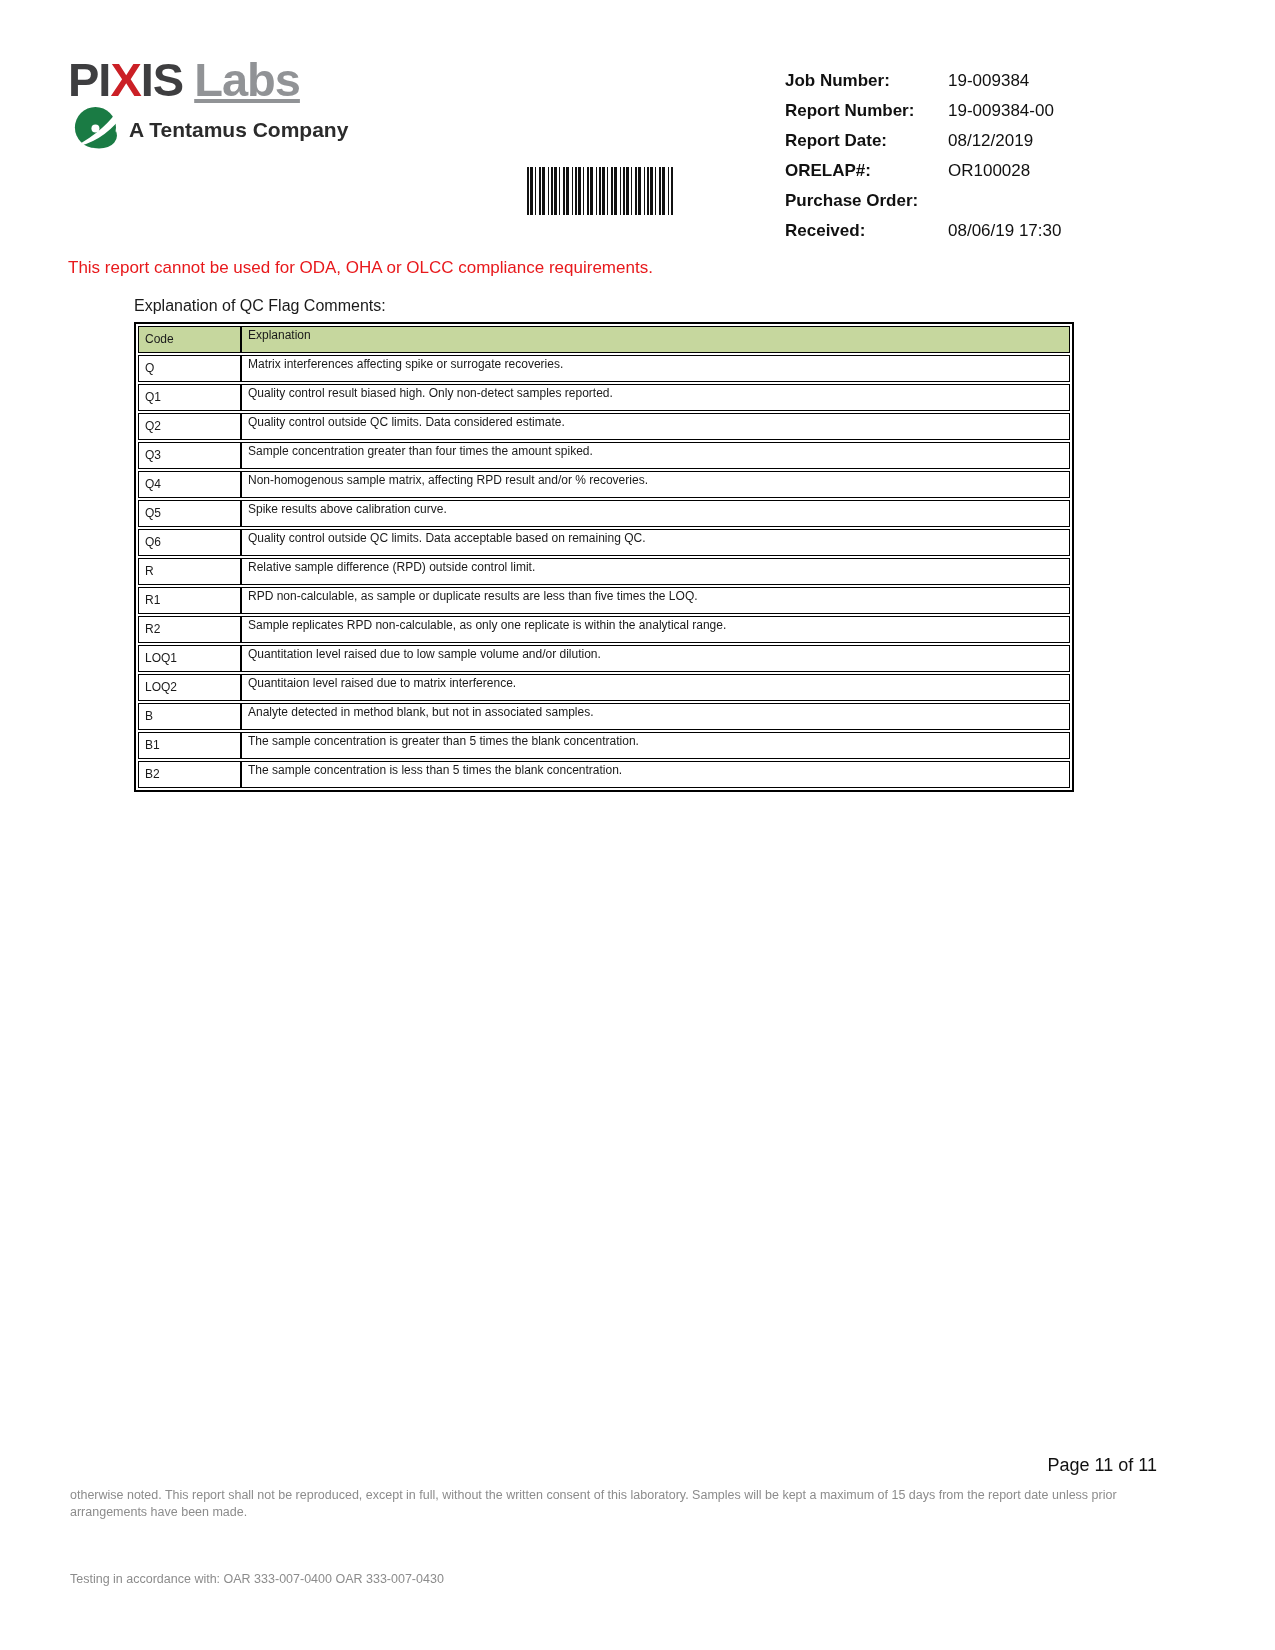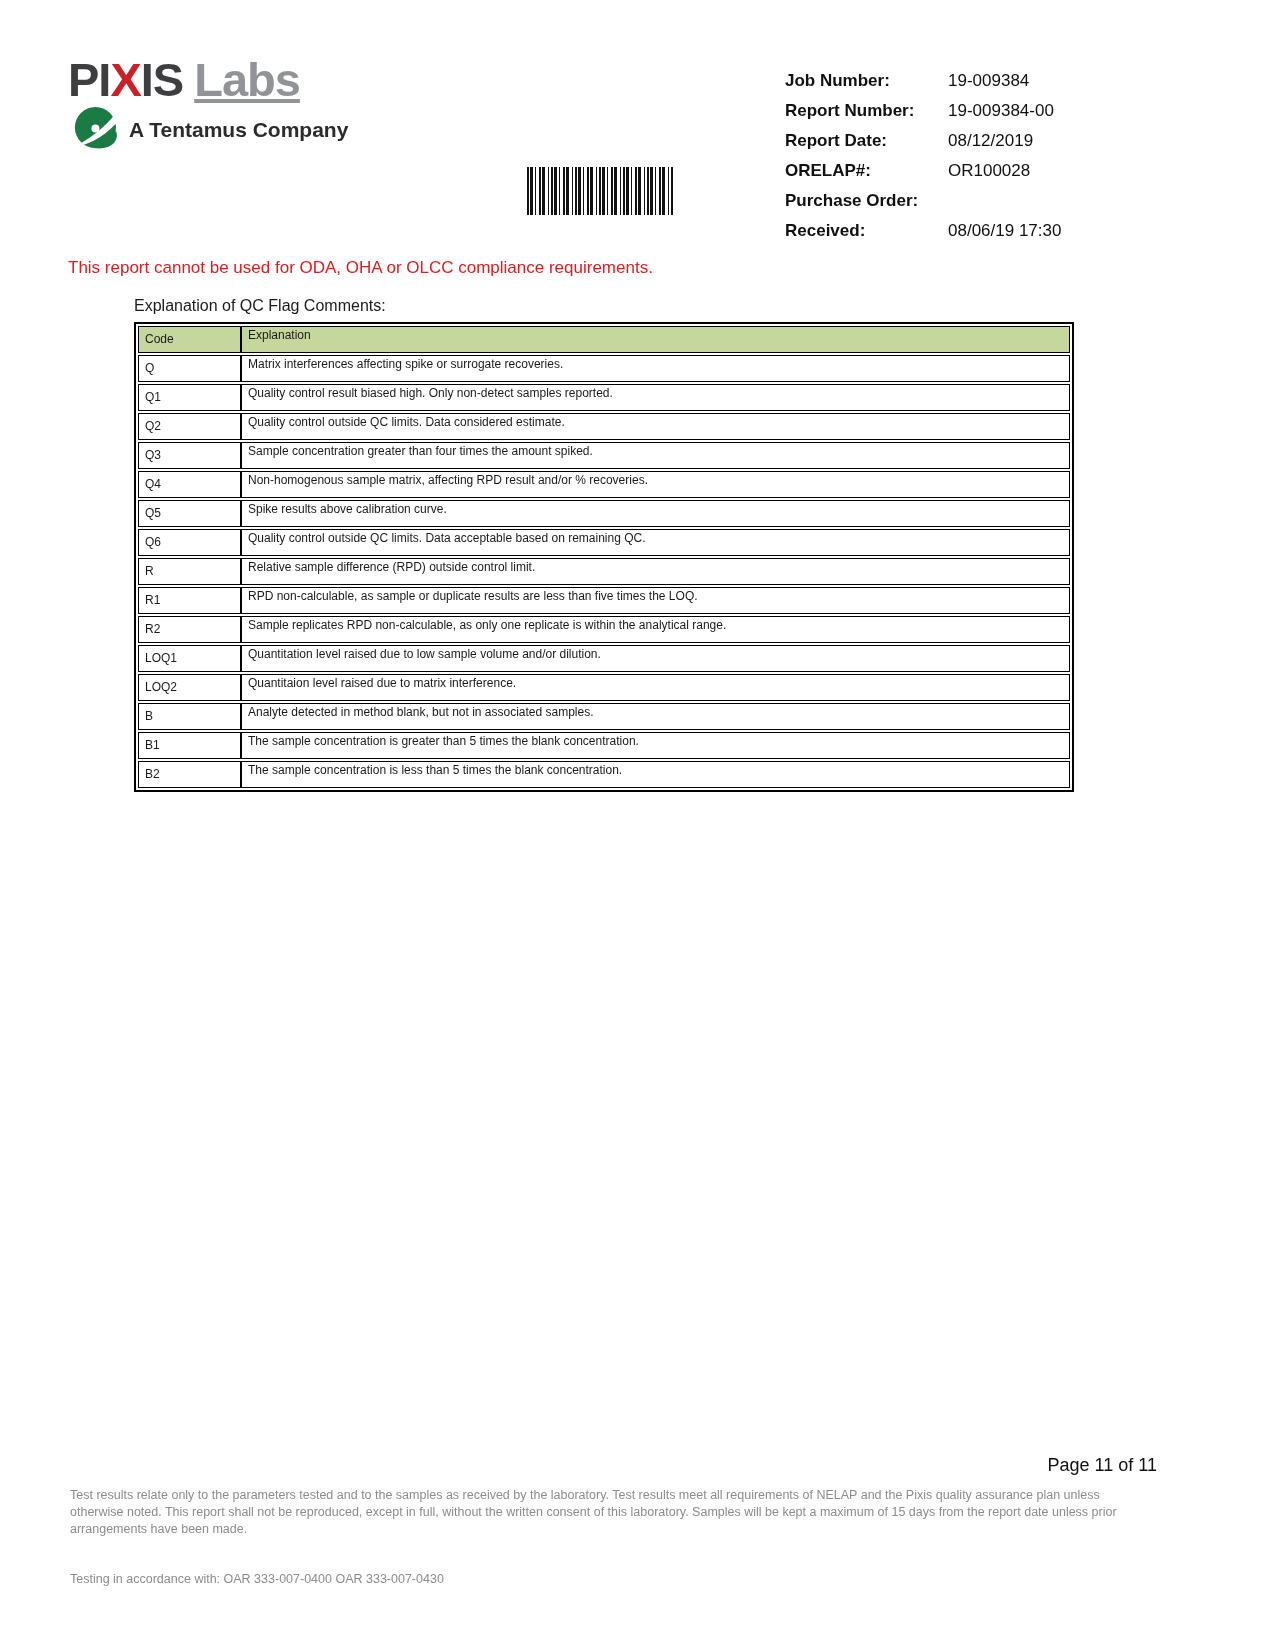--- a/index.html
+++ b/index.html
@@ -180,19 +180,18 @@
           <div class="qc-row">
     <div class="qc-cell-code">B2</div>
     <div class="qc-cell-exp">The sample concentration is less than 5 times the blank concentration.</div>
   </div>
         </div>
     </div>
   </div>
 
   <div class="page-number">Page 11 of 11</div>
   <div class="footer-disclaimer">
-      <div>Test results relate only to the parameters tested and to the samples as received by the laboratory. Test results meet all requirements of NELAP and the Pixis quality assurance plan unless</div>
       <div>otherwise noted. This report shall not be reproduced, except in full, without the written consent of this laboratory. Samples will be kept a maximum of 15 days from the report date unless prior</div>
       <div>arrangements have been made.</div>
     </div>
   <div class="footer-testing">Testing in accordance with:  OAR 333-007-0400   OAR 333-007-0430</div>
 
 </div>
 
 </body></html>

